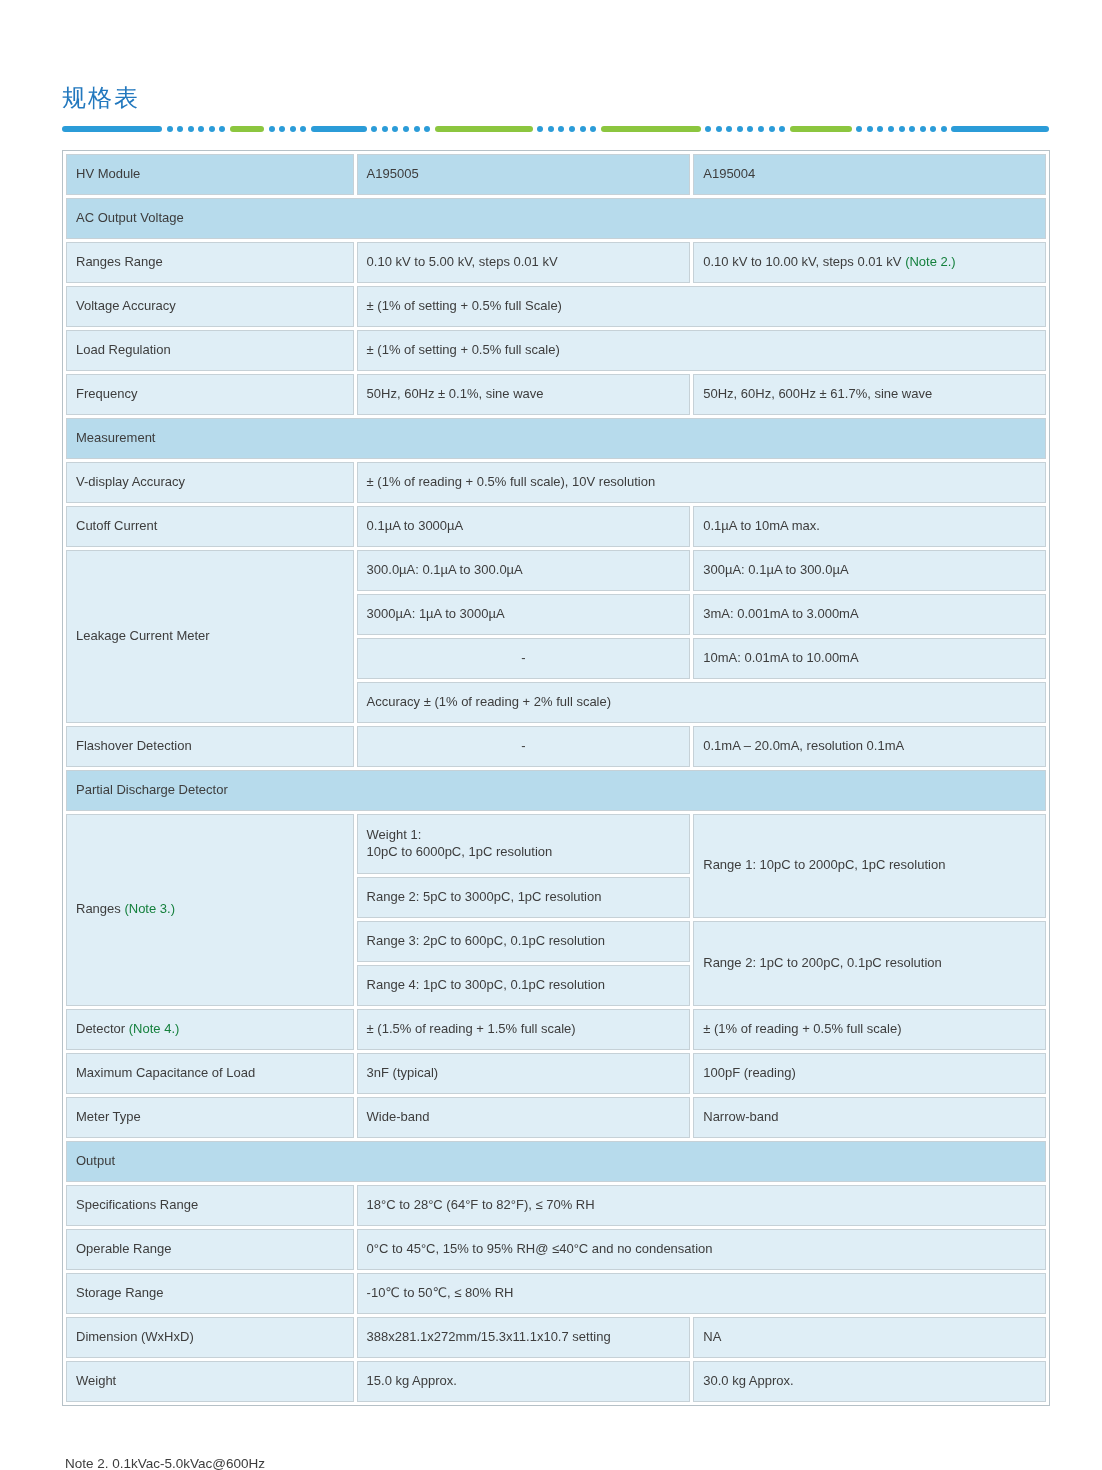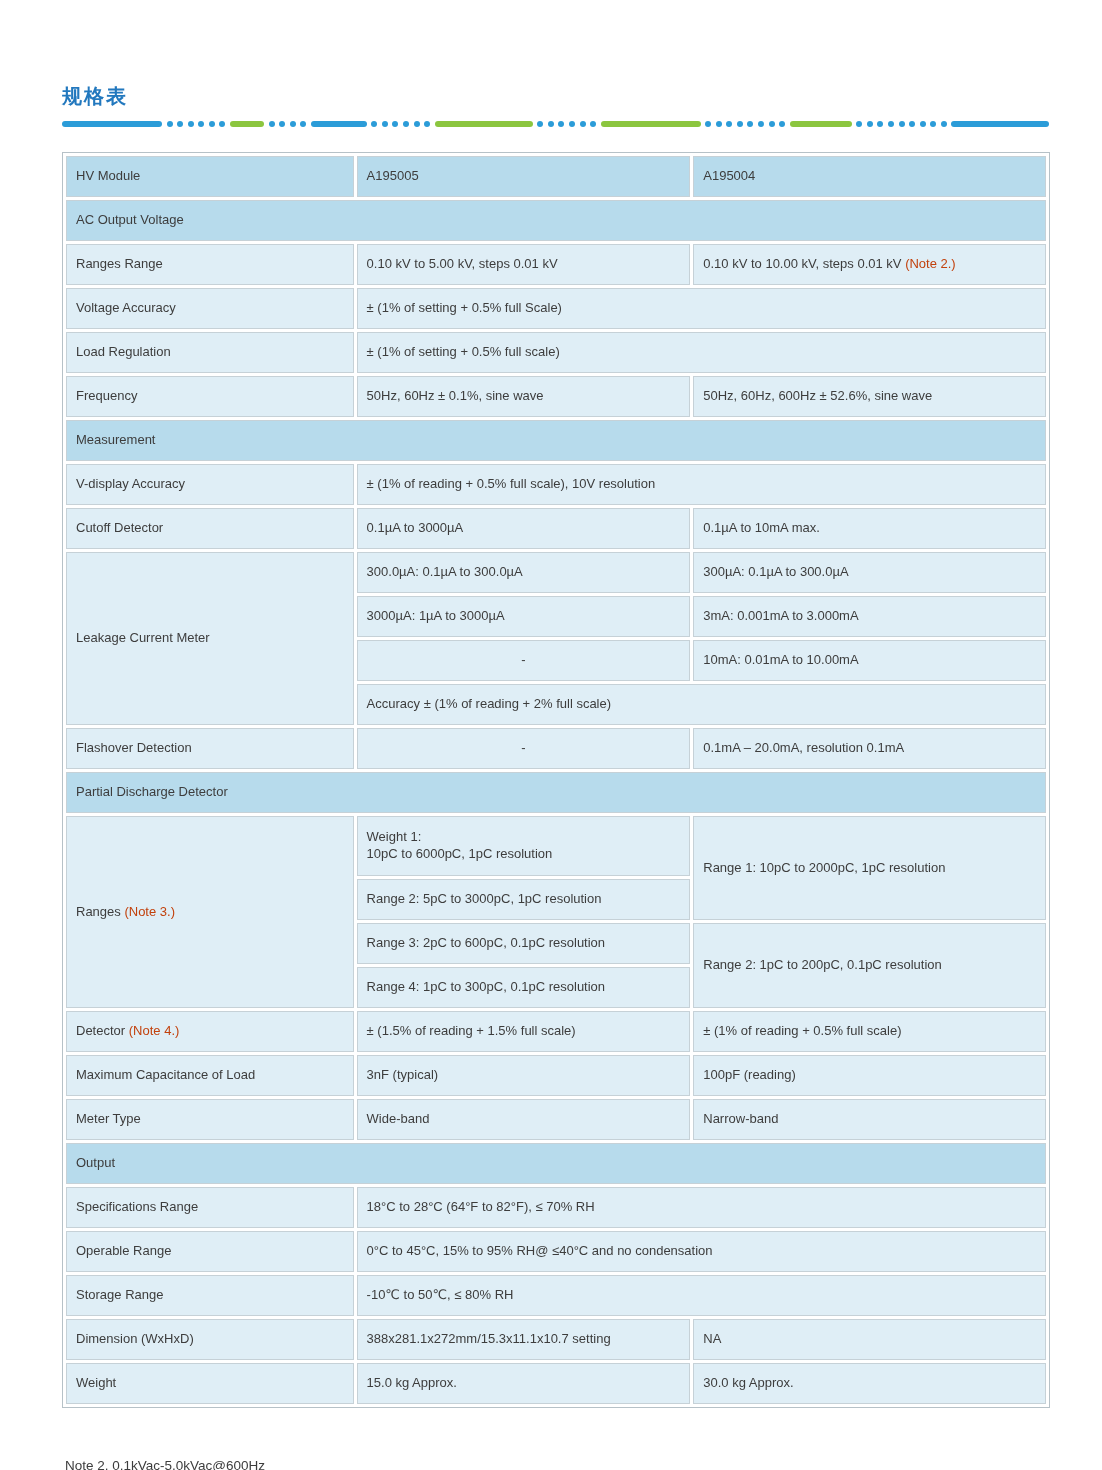--- a/index.html
+++ b/index.html
@@ -3,46 +3,46 @@
 <meta charset="utf-8">
 <style>
   html,body{margin:0;padding:0;}
   body{
     width:1102px;height:1470px;background:#ffffff;
     font-family:"Liberation Sans","DejaVu Sans",sans-serif;
     color:#3d3d3d;position:relative;
   }
   .content{position:absolute;left:62px;top:0;width:988px;}
   .page-title{
-    margin-top:84px;font-size:20px;font-weight:bold;color:#2278be;
+    margin-top:84px;font-size:24px;font-weight:normal;color:#2278be;
     letter-spacing:2px;line-height:1.2;
   }
   .separator{
     margin-top:13px;width:988px;height:6px;
     display:flex;align-items:center;justify-content:space-between;
   }
   .seg{height:6px;border-radius:3px;flex:0 0 auto;}
   .seg.dot{width:6px;}
   .table-wrap{
-    margin-top:25px;width:986px;border:1px solid #b6c1c7;background:#ffffff;
+    margin-top:18px;width:986px;border:1px solid #b6c1c7;background:#ffffff;
   }
   table.spec{
     border-collapse:separate;border-spacing:3px;width:100%;
     table-layout:fixed;
   }
   td{
     height:33px;padding:3px 9px;font-size:13px;line-height:1.3;
     vertical-align:middle;border:1px solid #c6d1d7;overflow:hidden;
     word-wrap:break-word;
   }
   td.head{background:#b7dbec;}
   td.label,td.value{background:#dfeef6;}
   td.center{text-align:center;}
   td.tall{height:52px;}
-  .note{color:#c2410c;}
+  .note{color:#15803d;}
   .notes{margin-top:48px;font-size:13.5px;line-height:1.42;color:#3d3d3d;margin-left:3px;}
   .notes .line{white-space:nowrap;}
 </style>
 </head>
 <body>
 
 <div class="content">
 
   <div class="page-title">规格表</div>
 
@@ -120,31 +120,31 @@
             <td class="label"><span>Voltage Accuracy</span></td>
             <td class="value" colspan="2"><span>± (1% of setting + 0.5% full Scale)</span></td>
           </tr>
           <tr>
             <td class="label"><span>Load Regulation</span></td>
             <td class="value" colspan="2"><span>± (1% of setting + 0.5% full scale)</span></td>
           </tr>
           <tr>
             <td class="label"><span>Frequency</span></td>
             <td class="value"><span>50Hz, 60Hz ± 0.1%, sine wave</span></td>
-            <td class="value"><span>50Hz, 60Hz, 600Hz ± 52.6%, sine wave</span></td>
+            <td class="value"><span>50Hz, 60Hz, 600Hz ± 61.7%, sine wave</span></td>
           </tr>
           <tr>
             <td class="head" colspan="3"><span>Measurement</span></td>
           </tr>
           <tr>
             <td class="label"><span>V-display Accuracy</span></td>
             <td class="value" colspan="2"><span>± (1% of reading + 0.5% full scale), 10V resolution</span></td>
           </tr>
           <tr>
-            <td class="label"><span>Cutoff Detector</span></td>
+            <td class="label"><span>Cutoff Current</span></td>
             <td class="value"><span>0.1µA to 3000µA</span></td>
             <td class="value"><span>0.1µA to 10mA max.</span></td>
           </tr>
           <tr>
             <td class="label" rowspan="4"><span>Leakage Current Meter</span></td>
             <td class="value"><span>300.0µA: 0.1µA to 300.0µA</span></td>
             <td class="value"><span>300µA: 0.1µA to 300.0µA</span></td>
           </tr>
           <tr>
             <td class="value"><span>3000µA: 1µA to 3000µA</span></td>

